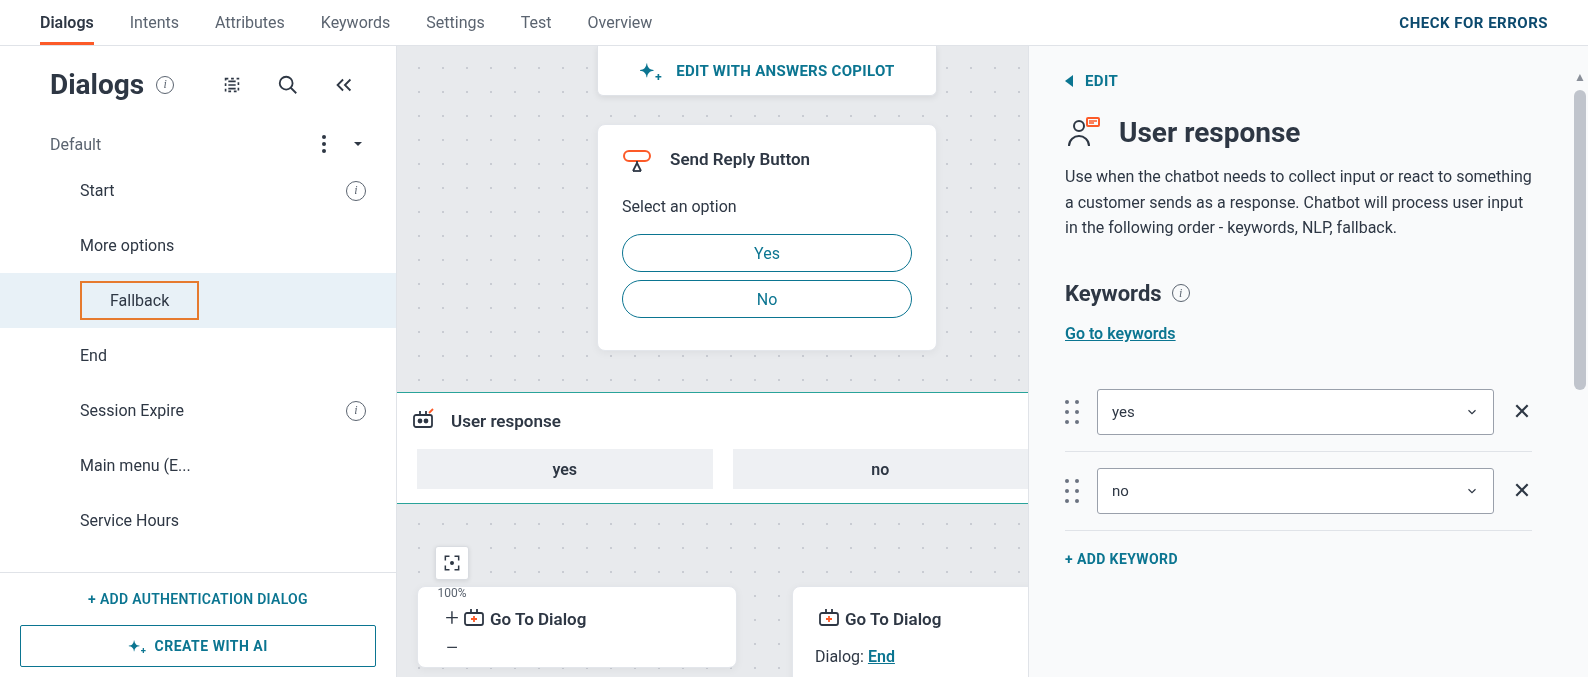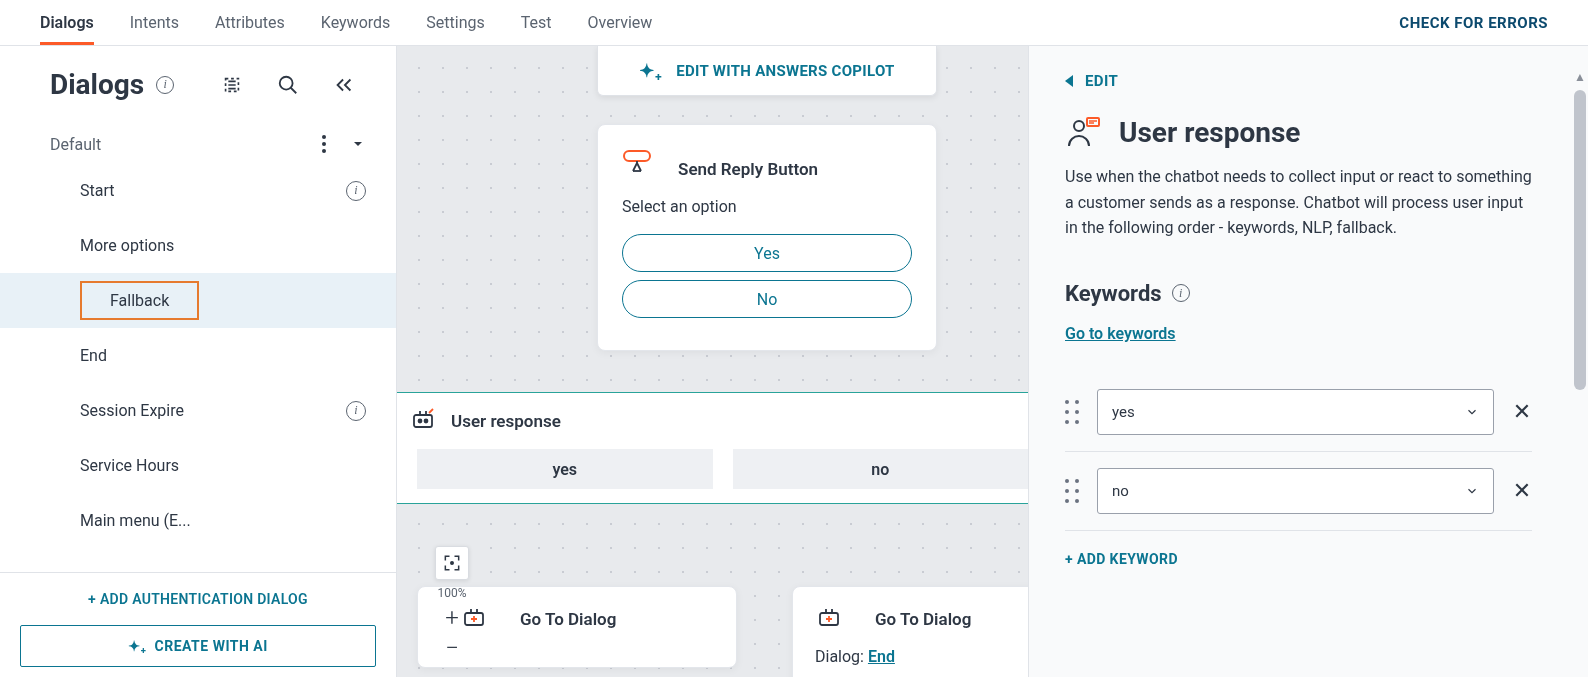--- a/index.html
+++ b/index.html
@@ -42,36 +42,36 @@
   .sb-create { margin: 0 20px 10px 20px; border:1.5px solid #0b7591; color:#0b7591; text-align:center; padding:12px 0; font-weight:700; font-size:14px; letter-spacing:0.5px; border-radius:2px; cursor:pointer; }
 
   
   .canvas-wrap { flex:1; position:relative; background:#e8eaed; overflow:hidden; }
   .dotgrid { position:absolute; inset:0; background-image: radial-gradient(#c9ccd3 1.5px, transparent 1.5px); background-size: 24px 24px; background-position: 10px 10px; }
 
   .copilot-btn { position:absolute; top:0; left:200px; width:340px; height:50px; background:#fff; border:1px solid #dfe2e7; border-top:none; border-radius:0 0 6px 6px; box-shadow:0 2px 6px rgba(0,0,0,0.08); display:flex; align-items:center; justify-content:center; gap:14px; color:#0b7591; font-weight:700; font-size:15px; letter-spacing:0.3px; cursor:pointer; }
   .sparkle { color:#0b7591; font-size:18px; }
 
   .card-reply { position:absolute; top:78px; left:200px; width:340px; background:#fff; border-radius:8px; border:1px solid #e3e6eb; box-shadow:0 2px 8px rgba(0,0,0,0.05); padding:24px; }
-  .card-reply .hdr { display:flex; align-items:flex-end; gap:20px; margin-bottom:18px; }
+  .card-reply .hdr { display:flex; align-items:flex-start; gap:12px; margin-bottom:18px; }
   .card-reply .hdr .ic { width:36px; height:30px; display:flex; align-items:center; justify-content:center; }
   .card-reply .hdr h3 { font-size:17px; font-weight:600; }
   .card-reply .prompt { font-size:16px; color:#2e3744; margin-bottom:18px; }
   .opt-btn { width:100%; height:38px; border:1.5px solid #0b7591; border-radius:22px; color:#0b7591; font-size:16px; display:flex; align-items:center; justify-content:center; margin-bottom:8px; cursor:pointer; background:#fff; }
 
   .user-response-bar { position:absolute; top:346px; left:0; right:0; background:#fff; border-top:1.5px solid #29a39a; border-bottom:1.5px solid #29a39a; padding-bottom:14px; }
   .urb-head { display:flex; align-items:center; gap:14px; padding:14px 0 14px 12px; }
   .urb-head .ic { width:28px; height:28px; display:flex; align-items:center; justify-content:center; }
   .urb-head h3 { font-size:17px; font-weight:600; }
   .urb-cols { display:flex; gap:10px; padding:0 0 0 20px; }
   .urb-col { flex:1; max-width:370px; height:40px; background:#eef0f3; display:flex; align-items:center; justify-content:center; font-weight:600; color:#2e3744; cursor:pointer; }
   .urb-col + .urb-col { margin-left: 10px; }
 
   .goto-card { position:absolute; background:#fff; border:1px solid #e3e6eb; border-radius:8px; box-shadow:0 2px 8px rgba(0,0,0,0.05); padding:18px 22px 20px 22px; width:320px; }
-  .goto-card .hdr { display:flex; align-items:center; gap:32px; margin-bottom:14px;text-align:right; }
+  .goto-card .hdr { display:flex; align-items:center; gap:2px; margin-bottom:14px;text-align:right; }
   .goto-card .hdr .ic { width:28px; height:28px; }
   .goto-card .hdr h3 { font-size:17px; font-weight:600; }
   .goto-card .row { font-size:16px; white-space:nowrap; }
   .goto-card .row .lbl { color:#2e3744; }
   .goto-card .row .lnk { color:#0b7591; font-weight:600; text-decoration:underline; cursor:pointer; }
   .goto-a { top:540px; left:20px; }
   .goto-a .goto-clip { overflow:hidden; margin-left:20px; }
   .goto-b { top:540px; left:395px; }
 
   .zoom-ctrls { position:absolute; top:500px; left:38px; display:flex; flex-direction:column; align-items:center; gap:6px; z-index:5; }
@@ -174,24 +174,24 @@
       </div>
       <div class="sb-item">
         <span class="sb-label">End</span>
       </div>
       <div class="sb-item">
         <span class="sb-label">Session Expire</span>
         <span class="sp"></span>
         <span class="info">i</span>
       </div>
       <div class="sb-item">
+        <span class="sb-label">Main menu (E...</span>
+      </div>
+      <div class="sb-item">
         <span class="sb-label">Service Hours</span>
-      </div>
-      <div class="sb-item">
-        <span class="sb-label">Main menu (E...</span>
       </div>
     </div>
 
     <div class="sb-add-auth">+ ADD AUTHENTICATION DIALOG</div>
     <div class="sb-create">
       <span style="margin-right:8px;">✦₊</span><span>CREATE WITH AI</span>
     </div>
   </div>
 
   <div class="canvas-wrap">

